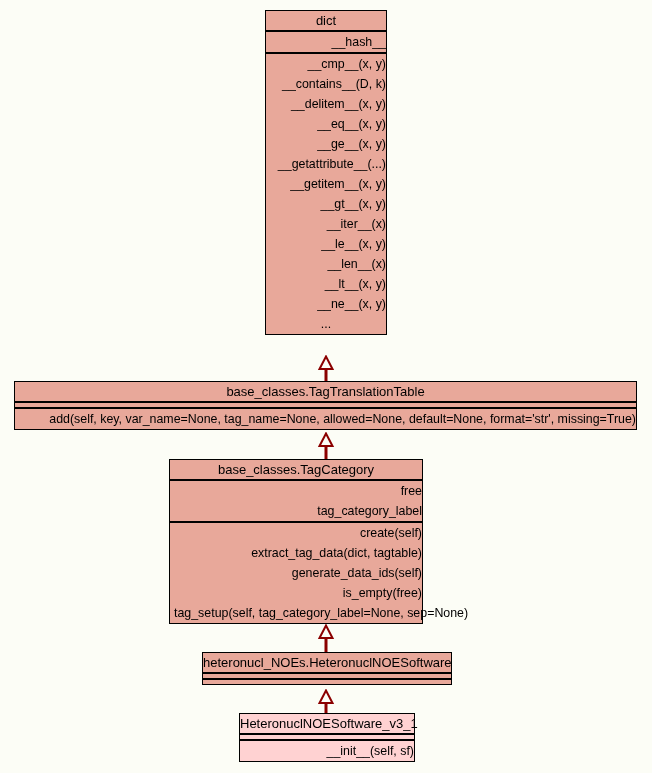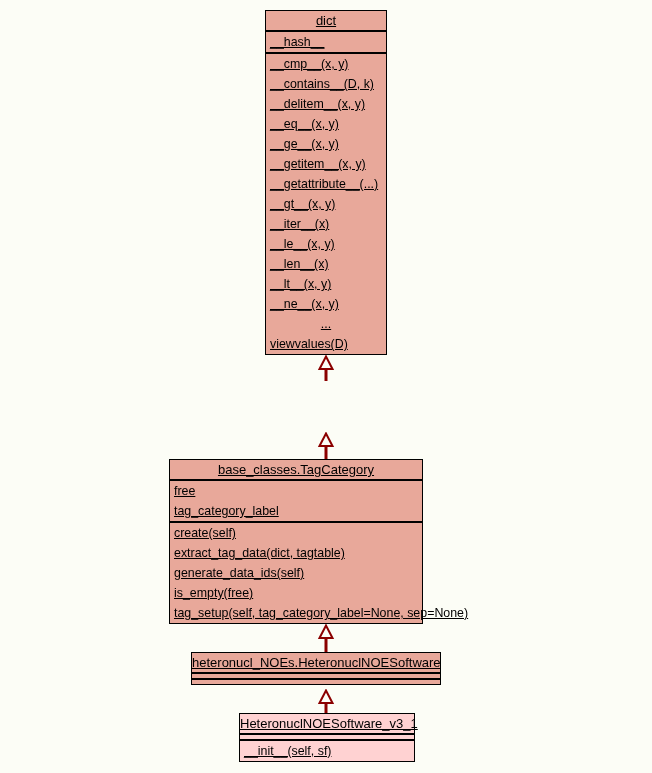--- a/index.html
+++ b/index.html
@@ -16,45 +16,44 @@
     font-family: "Liberation Sans", sans-serif;
     color: #000;
     overflow: hidden;
   }
   .canvas { position: relative; width: 652px; height: 773px; }
 
   .uml-box {
     position: absolute;
     background: var(--class-fill);
     border: 1px solid var(--border);
-    text-decoration: underline;
   }
   .uml-box.highlight { background: var(--highlight-fill); }
 
   .compartment { border-top: 2px solid var(--border); }
   .compartment:first-child { border-top: none; }
   .compartment.empty-min { min-height: 6px; }
 
   .title-row {
     height: 19px; line-height: 19px;
     font-size: 13px; text-align: center;
     white-space: nowrap; overflow: visible;
   }
   .row {
     height: 20px; line-height: 20px;
     font-size: 12.4px; padding-left: 4px;
-    white-space: nowrap; overflow: visible;
+    white-space: nowrap; overflow: visible; text-align: right;
   }
   .row[data-value="..."] { text-align: center; padding-left: 0; }
 
   
   #box-dict   { left: 265px; top: 10px;  width: 122px; }
   #box-ttt    { left: 14px;  top: 381px; width: 623px; }
   #box-tagcat { left: 169px; top: 459px; width: 254px; }
-  #box-hns    { left: 191px; top: 652px; width: 250px; }
+  #box-hns    { left: 202px; top: 652px; width: 250px; }
   #box-v31    { left: 239px; top: 713px; width: 176px; }
 
   .arrow { position: absolute; left: 316px; width: 20px; }
   #arrow-1 { top: 355px; height: 26px; }
   #arrow-2 { top: 432px; height: 27px; }
   #arrow-3 { top: 624px; height: 28px; }
   #arrow-4 { top: 689px; height: 24px; }
   .arrow svg { display: block; }
 </style>
 </head>
@@ -70,40 +69,51 @@
 
     <div class="row" data-value="__hash__">__hash__</div>
       </div>
     <div class="compartment empty-min">
 
     <div class="row" data-value="__cmp__(x, y)">__cmp__(x, y)</div>
         <div class="row" data-value="__contains__(D, k)">__contains__(D, k)</div>
         <div class="row" data-value="__delitem__(x, y)">__delitem__(x, y)</div>
         <div class="row" data-value="__eq__(x, y)">__eq__(x, y)</div>
         <div class="row" data-value="__ge__(x, y)">__ge__(x, y)</div>
+        <div class="row" data-value="__getattribute__(...)">__getattribute__(...)</div>
         <div class="row" data-value="__getitem__(x, y)">__getitem__(x, y)</div>
-        <div class="row" data-value="__getattribute__(...)">__getattribute__(...)</div>
         <div class="row" data-value="__gt__(x, y)">__gt__(x, y)</div>
         <div class="row" data-value="__iter__(x)">__iter__(x)</div>
         <div class="row" data-value="__le__(x, y)">__le__(x, y)</div>
         <div class="row" data-value="__len__(x)">__len__(x)</div>
         <div class="row" data-value="__lt__(x, y)">__lt__(x, y)</div>
         <div class="row" data-value="__ne__(x, y)">__ne__(x, y)</div>
         <div class="row" data-value="...">...</div>
-        <div class="row" data-value="viewvalues(D)">viewvalues(D)</div>
       </div>
   </div>
 
   <div class="arrow" id="arrow-1">
     <svg width="20" height="26" viewBox="0 0 20 26">
       <line x1="10" y1="13" x2="10" y2="26" stroke="#8b0000" stroke-width="3"></line>
       <polygon points="10,1.5 3.5,14 16.5,14" fill="#fcfdf6" stroke="#8b0000" stroke-width="2"></polygon>
     </svg>
   </div>
 
+  <div class="uml-box" id="box-ttt">
+    <div class="compartment">
+      <div class="title-row">base_classes.TagTranslationTable</div>
+    </div>
+    <div class="compartment empty-min">
+      
+    </div>
+    <div class="compartment empty-min">
+
+    <div class="row" data-value="add(self, key, var_name=None, tag_name=None, allowed=None, default=None, format='str', missing=True)">add(self, key, var_name=None, tag_name=None, allowed=None, default=None, format='str', missing=True)</div>
+      </div>
+  </div>
 
   <div class="arrow" id="arrow-2">
     <svg width="20" height="27" viewBox="0 0 20 27">
       <line x1="10" y1="13" x2="10" y2="27" stroke="#8b0000" stroke-width="3"></line>
       <polygon points="10,1.5 3.5,14 16.5,14" fill="#fcfdf6" stroke="#8b0000" stroke-width="2"></polygon>
     </svg>
   </div>
 
   <div class="uml-box" id="box-tagcat">
     <div class="compartment">

